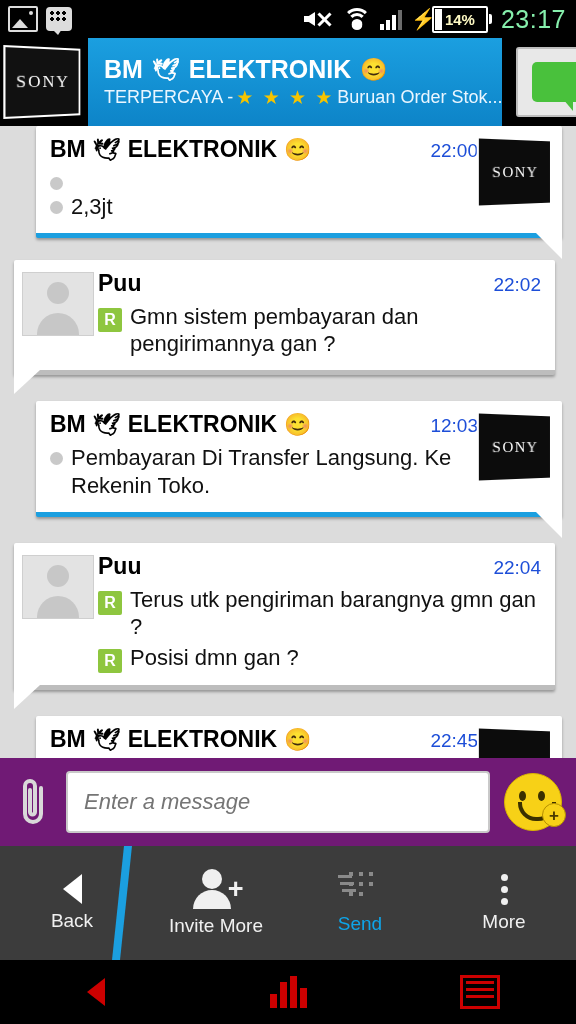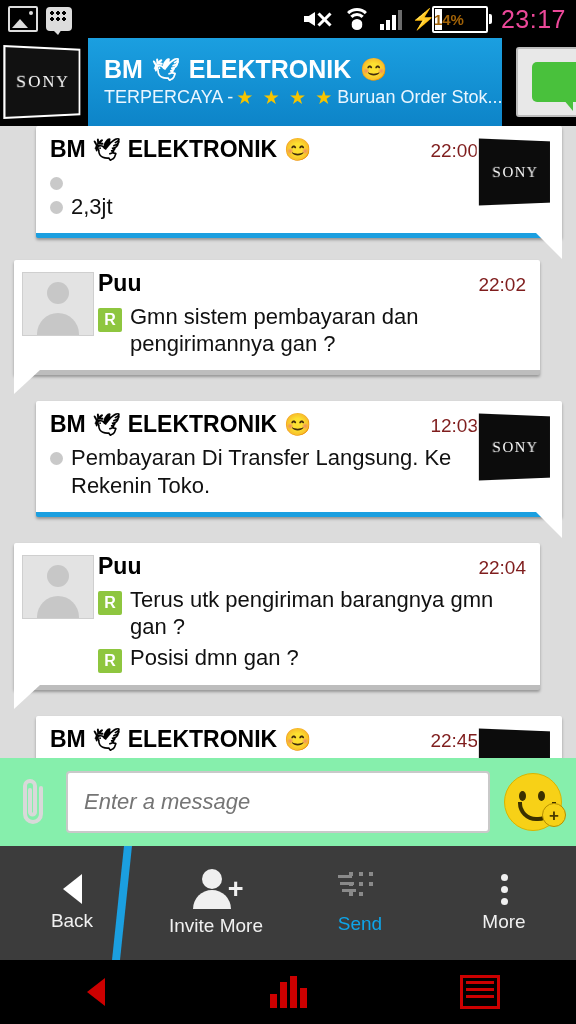--- a/index.html
+++ b/index.html
@@ -50,23 +50,23 @@
   .ic-sig b{display:block;width:4px;background:#fff;}
   .ic-sig b:nth-child(1){height:6px;}
   .ic-sig b:nth-child(2){height:10px;}
   .ic-sig b:nth-child(3){height:15px;}
   .ic-sig b:nth-child(4){height:20px;background:#6b6b6b;}
   .ic-bolt{width:12px;height:22px;position:relative;}
   .ic-bolt:before{content:"\26A1";font-size:20px;line-height:22px;color:#fff;}
   .batt{display:flex;align-items:center;}
   .batt-body{width:52px;height:23px;border:2px solid #fff;border-radius:2px;position:relative;display:flex;align-items:center;}
   .batt-fill{position:absolute;left:1px;top:1px;bottom:1px;width:13%;background:#fff;}
-  .batt-txt{position:relative;z-index:2;width:100%;font-size:15px;font-weight:bold;color:#a16207;}
+  .batt-txt{position:relative;z-index:2;width:100%;text-align:center;font-size:15px;font-weight:bold;color:#fef9c3;}
   .batt-cap{width:3px;height:10px;background:#fff;margin-left:1px;border-radius:0 2px 2px 0;}
-  .clock{font-size:25px;font-weight:500;letter-spacing:.5px;color:#ec4899;}
+  .clock{font-size:25px;font-weight:500;letter-spacing:.5px;color:#86efac;}
 
   
   .header{
     position:absolute;top:38px;left:0;width:576px;height:88px;background:#000;
     display:flex;align-items:stretch;
   }
   .hdr-avatar{
     width:88px;height:88px;background:#000;display:flex;align-items:center;justify-content:center;
     flex:0 0 88px;
   }
@@ -95,32 +95,32 @@
     position:absolute;top:126px;left:0;width:576px;height:632px;
     background:#dcdcdc;overflow:hidden;
   }
   .msg{position:relative;margin:0 0 16px 0;}
   .bubble{
     background:#fff;border-radius:2px;position:relative;
     box-shadow:0 2px 3px rgba(0,0,0,.32);
     padding:10px 14px 12px 14px;
   }
   .bub-out{margin:0 14px 0 36px;border-bottom:5px solid #1b9fe0;}
-  .bub-in{margin:0 36px 0 14px;border-bottom:5px solid #bdbdbd;}
+  .bub-in{margin:0 21px 0 14px;border-bottom:5px solid #bdbdbd;}
   .bub-out:after{
     content:"";position:absolute;right:-0px;bottom:-26px;width:0;height:0;
     border-left:26px solid transparent;border-top:26px solid #fff;
   }
   .bub-in:after{
     content:"";position:absolute;left:0px;bottom:-24px;width:0;height:0;
     border-right:26px solid transparent;border-top:24px solid #fff;
   }
   .bub-row{display:flex;align-items:flex-start;}
   .nm{font-size:23px;font-weight:bold;color:#000;display:flex;align-items:center;gap:7px;white-space:nowrap;}
-  .time{margin-left:auto;font-size:19px;color:#7f1d1d;padding-left:10px;padding-top:4px;}
+  .time{margin-left:auto;font-size:19px;color:#1d4ed8;padding-left:10px;padding-top:4px;}
   .lines{margin-top:6px;}
   .line{display:flex;align-items:flex-start;gap:8px;font-size:22px;color:#111;line-height:1.26;margin-top:3px;}
   .dot{width:13px;height:13px;border-radius:50%;background:#c9c9c9;flex:0 0 13px;margin-top:8px;}
   .rbadge{
     flex:0 0 24px;width:24px;height:24px;background:#8ec63f;color:#fff;font-size:16px;font-weight:bold;
     display:flex;align-items:center;justify-content:center;border-radius:2px;margin-top:5px;
   }
   .avatar-sq{
     position:absolute;left:22px;top:12px;width:70px;height:62px;background:#e3e3e3;border:1px solid #cfcfcf;
   }
@@ -132,21 +132,21 @@
     position:absolute;right:22px;top:12px;width:72px;height:64px;background:#0c0c0c;border:2px solid #fff;
     display:flex;align-items:center;justify-content:center;transform:perspective(140px) rotateY(10deg);
   }
   .avatar-right span{color:#fff;font-family:"Liberation Serif",serif;font-size:15px;letter-spacing:1.5px;}
   .pad-left{padding-left:84px;}
   .pad-right{padding-right:84px;}
   .emoji{font-size:22px;}
 
   
   .compose{
-    position:absolute;left:0;top:758px;width:576px;height:88px;background:#86efac;
+    position:absolute;left:0;top:758px;width:576px;height:88px;background:#701a75;
     display:flex;align-items:center;
   }
   .clip{width:66px;display:flex;align-items:center;justify-content:center;}
   .clip svg{display:block;}
   .msg-input{
     flex:1;height:58px;background:#fff;border:2px solid #c9c9c9;border-radius:4px;
     display:flex;align-items:center;padding:0 14px;
   }
   .msg-input input{
     border:0;outline:0;width:100%;font-size:22px;color:#777;font-family:"Liberation Sans",sans-serif;

